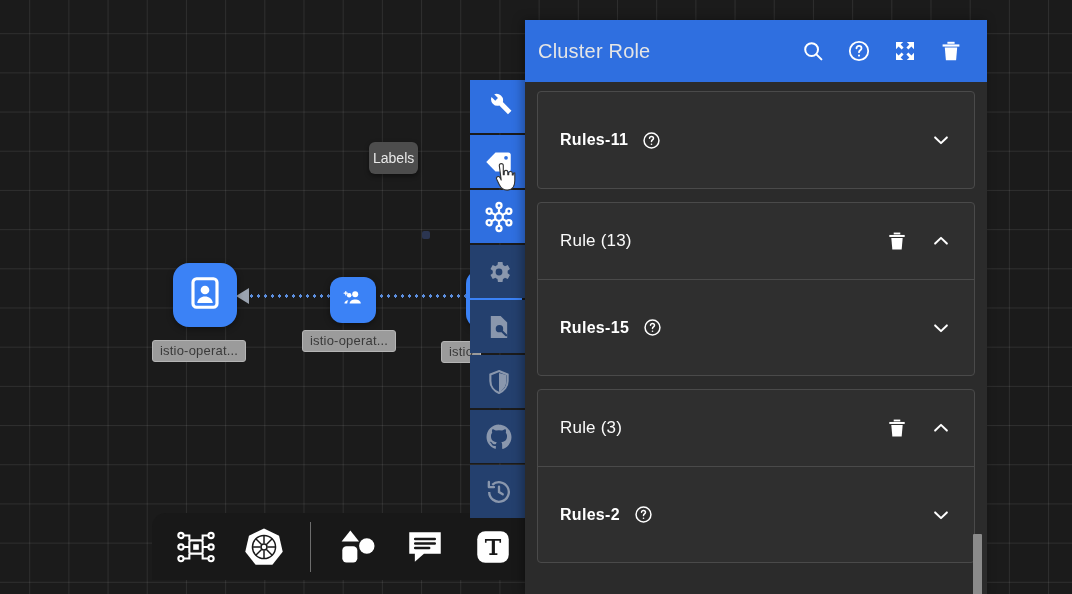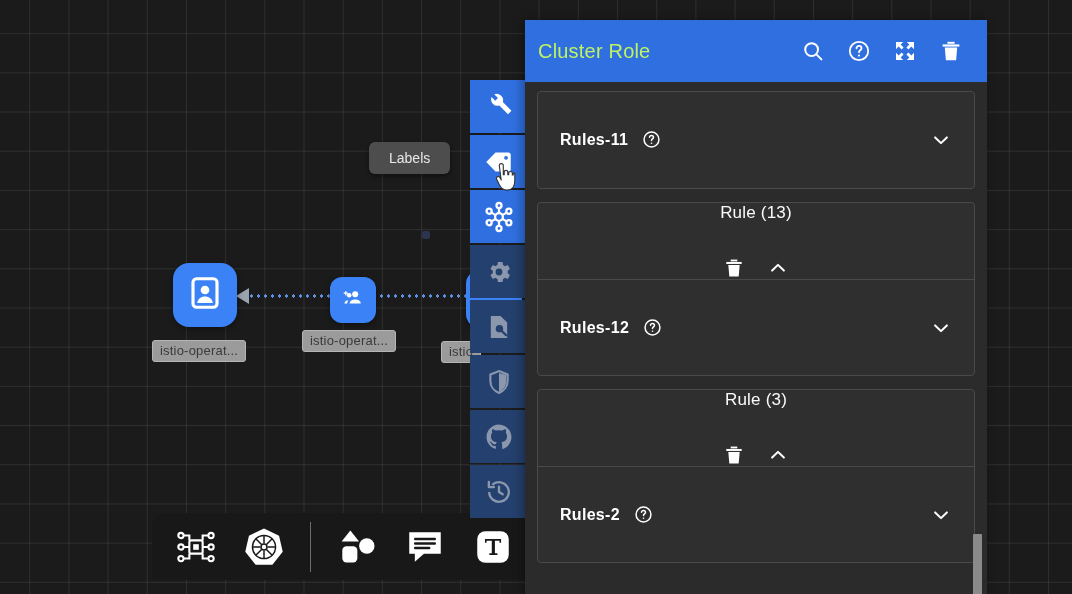--- a/index.html
+++ b/index.html
@@ -99,21 +99,21 @@
   .nl2 { left: 302px; top: 330px; }
   .nl3 { left: 441px; top: 341px; }
 
   
   .tooltip {
     position: absolute;
     left: 369px; top: 142px;
     background: #4d4d4d;
     color: #e8e8e8;
     font-size: 14px;
-    padding: 8px 20px;
+    padding: 8px 4px;
     border-radius: 6px;
     box-shadow: 0 2px 5px rgba(0,0,0,.45);
   }
 
   
   #vtoolbar {
     position: absolute;
     left: 470px;
     top: 80px;
     width: 58px;
@@ -182,21 +182,21 @@
     box-shadow: -2px 0 10px rgba(0,0,0,.35);
   }
   #panel-header {
     height: 62px;
     background: #2f6fe0;
     display: flex;
     align-items: center;
     padding: 0 24px 0 13px;
   }
   #panel-title {
-    color: #bef264;
+    color: #e5e5e5;
     font-size: 20px;
     flex: 1;
     letter-spacing: .2px;
   }
   .hdr-icons { display: flex; align-items: center; gap: 22px; }
   .hdr-btn { cursor: pointer; display: flex; }
 
   #panel-body {
     position: relative;
     height: 512px;
@@ -213,21 +213,20 @@
   }
   .card.rule-card { border-radius: 4px; }
 
   .rule-head {
     height: 77px;
     display: flex;
     align-items: center;
     padding: 0 22px 0 22px;
     border-bottom: 1px solid #4a4a4a;
     box-sizing: border-box;
-    flex-direction: column;
   }
   .rule-title {
     flex: 1;
     color: #fafafa;
     font-size: 17px;
     letter-spacing: .2px;
   }
   .rule-actions { display: flex; align-items: center; gap: 22px; }
   .icon-btn { cursor: pointer; display: flex; align-items: center; }
 
@@ -241,21 +240,21 @@
   .rules-label {
     color: #ffffff;
     font-size: 16px;
     font-weight: bold;
     letter-spacing: .3px;
     margin-right: 14px;
   }
   .rules-spacer { flex: 1; }
 
   
-  .card.rules-only { height: 96px; display: flex; }
+  .card.rules-only { height: 96px; display: flex; align-items: center; }
 
   #scrollbar-track {
     position: absolute;
     right: 2px;
     top: 62px;
     width: 11px;
     height: 512px;
     background: transparent;
   }
   #scrollbar-thumb {
@@ -516,21 +515,21 @@
               </svg>
             </span>
             <span class="icon-btn">
               <svg width="22" height="22" viewBox="0 0 24 24" fill="none" stroke="#fff" stroke-width="2.2" stroke-linecap="round" stroke-linejoin="round">
                 <path d="M5.6 14.8L12 8.6l6.4 6.2"></path>
               </svg>
             </span>
           </span>
         </div>
         <div class="rules-row">
-          <span class="rules-label">Rules-12</span>
+          <span class="rules-label">Rules-15</span>
           <span class="icon-btn">
             <svg width="19" height="19" viewBox="0 0 24 24" fill="none" stroke="#fff" stroke-width="1.9">
               <circle cx="12" cy="12" r="9.4"></circle>
               <path d="M9.5 9.3c0-1.4 1.1-2.4 2.5-2.4s2.5 1 2.5 2.3c0 2-2.5 2.1-2.5 4" stroke-linecap="round"></path>
               <circle cx="12" cy="16.7" r="1.05" fill="#fff" stroke="none"></circle>
             </svg>
           </span>
           <span class="rules-spacer"></span>
           <span class="icon-btn">
             <svg width="22" height="22" viewBox="0 0 24 24" fill="none" stroke="#fff" stroke-width="2.2" stroke-linecap="round" stroke-linejoin="round">

